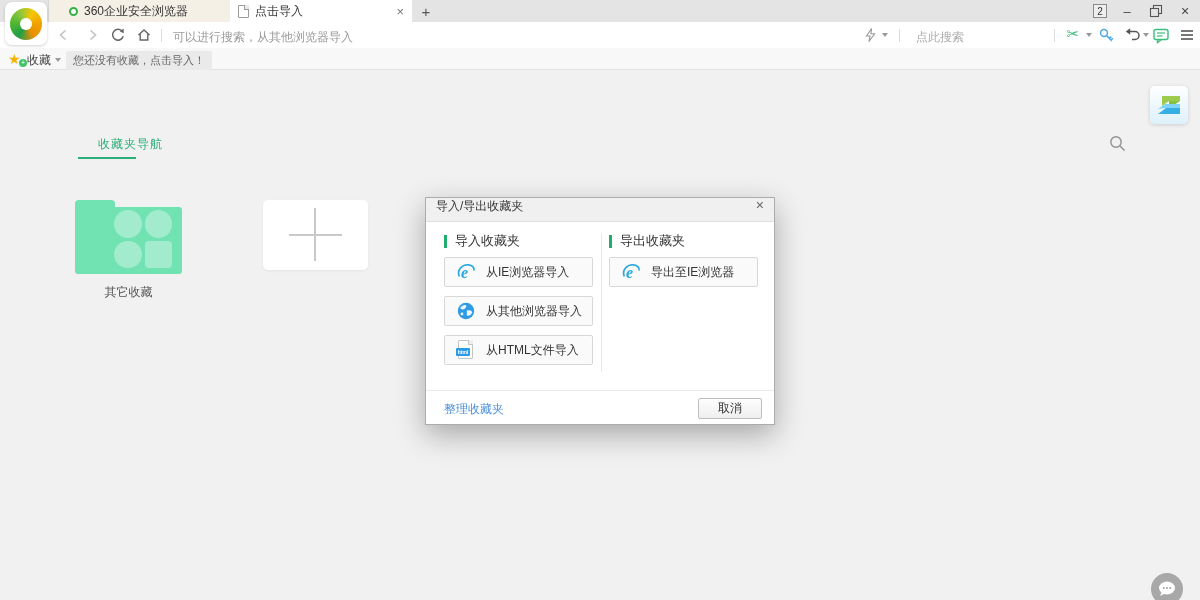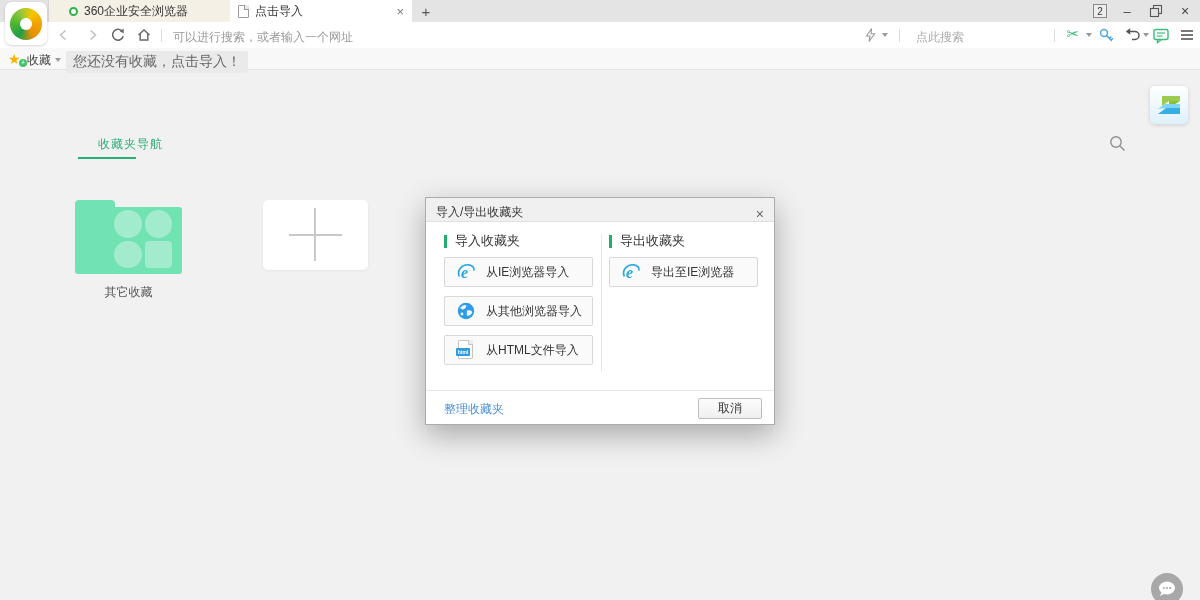--- a/index.html
+++ b/index.html
@@ -39,21 +39,21 @@
   #hamburger-ic line { stroke:#555; stroke-width:1.6; }
 
   
   #bmbar { left:0; top:48px; width:1200px; height:22px; background:#F8F8F8; border-bottom:1px solid #E2E2E2; }
   #star-wrap { left:8px; top:50px; width:16px; height:16px; position:absolute; }
   #star-glyph { color:#F5B301; font-size:14px; line-height:16px; }
   #star-badge { position:absolute; right:-3px; bottom:-1px; width:8px; height:8px; background:#45C26B; border-radius:50%;
                 color:#FFF; font-size:7px; line-height:8px; text-align:center; }
   #fav-label { left:27px; top:52px; font-size:12px; color:#444; }
   #fav-caret { left:55px; top:58px; }
-  #bm-hint { left:66px; top:51px; background:#EAEAEA; color:#666; font-size:14px; padding:2px 7px; border-radius:2px; }
+  #bm-hint { left:66px; top:51px; background:#EAEAEA; color:#666; font-size:11px; padding:2px 7px; border-radius:2px; }
 
   
   #page-title { left:78px; top:136px; font-size:12px; color:#2BAE77; letter-spacing:1px;margin-left:20px; }
   #page-title-underline { left:78px; top:157px; width:58px; height:2px; background:#2BAE77; }
   #page-search { left:1108px; top:134px; }
   #side-widget { left:1150px; top:86px; width:38px; height:38px; border-radius:5px;
                  background:linear-gradient(180deg,#FFFFFF,#DDF1FB); box-shadow:0 1px 4px rgba(0,0,0,.15);
                  display:flex; align-items:center; justify-content:center; }
 
   #folder-card { left:75px; top:200px; width:107px; height:74px; }
@@ -66,21 +66,21 @@
   #folder-label { left:75px; top:284px; width:107px; text-align:center; font-size:12px; color:#555; }
 
   #add-card { left:263px; top:200px; width:105px; height:70px; background:#FFF; border-radius:5px; box-shadow:0 1px 3px rgba(0,0,0,.06); }
   #plus-h { position:absolute; left:26px; top:34px; width:53px; height:2px; background:#C9C9C9; }
   #plus-v { position:absolute; left:51px; top:8px; width:2px; height:53px; background:#C9C9C9; }
 
   
   #dialog { left:425px; top:197px; width:350px; height:228px; background:#FFF; border:1px solid #ACACAC;
             box-shadow:0 10px 28px rgba(0,0,0,.3); z-index:50; }
   #dlg-titlebar { position:absolute; left:0; top:0; width:100%; height:24px; background:#F0F0F0; border-bottom:1px solid #E0E0E0;
-                  display:flex; align-items:flex-end; padding:0 10px; }
+                  display:flex; align-items:flex-start; padding:0 10px; }
   #dlg-title { font-size:12px; color:#333; }
   #dlg-close { margin-left:auto; font-size:14px; color:#666; line-height:1; }
   .dlg-heading { position:absolute; top:34px; display:flex; align-items:center; font-size:13px; color:#333; }
   .accent-bar { width:3px; height:13px; background:#22AC6E; margin-right:8px; display:inline-block; }
   #dlg-import-heading { left:18px; } #dlg-export-heading { left:183px;font-family:Liberation Serif, serif; }
   #dlg-vdivider { position:absolute; left:175px; top:36px; width:1px; height:138px; background:#E8E8E8; }
   .dlg-btn { position:absolute; width:149px; height:30px; background:#FAFAFA; border:1px solid #D8D8D8; border-radius:2px;
              display:flex; align-items:center; padding-left:11px; gap:10px; font-size:12px; color:#333; cursor:default; }
   .col-import { left:18px; } .col-export { left:183px; }
   .row-0 { top:59px; } .row-1 { top:98px; } .row-2 { top:137px; }
@@ -151,21 +151,21 @@
       <path d="M13.2 9.2 A5.4 5.4 0 1 1 12.4 4.6" fill="none" stroke="#666" stroke-width="1.5"></path>
       <polygon points="13.6,1.6 13.8,6.2 9.8,4.4" fill="#666"></polygon>
       </svg>
   </div>
   <div class="abs tb-ic" style="left:135px">
     <svg width="16" height="16" viewBox="0 0 16 16">
       <path d="M2.5 8 L8 3 L13.5 8 M4.2 7 V13 H11.8 V7" fill="none" stroke="#666" stroke-width="1.4"></path>
       </svg>
   </div>
   <div class="abs vsep" style="left:161px"></div>
-  <div id="address-hint" class="abs">可以进行搜索，或者输入一个网址</div>
+  <div id="address-hint" class="abs">可以进行搜索，从其他浏览器导入</div>
 
   <div class="abs tb-ic" style="left:861px">
     <svg width="15" height="16" viewBox="0 0 15 16">
       <path d="M8.6 1.5 L3.6 9 H7 L6 14.5 L11.6 6.8 H8 Z" fill="none" stroke="#999" stroke-width="1.1"></path>
       </svg>
   </div>
   <span class="abs caret" style="left:882px; top:33px"></span>
   <div class="abs vsep" style="left:899px"></div>
   <div id="quick-search-hint" class="abs">点此搜索</div>
   <div class="abs vsep" style="left:1054px"></div>

